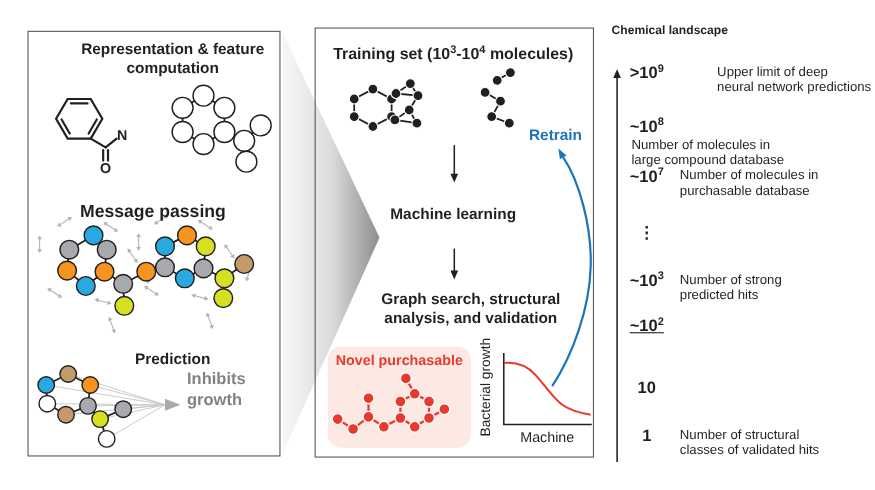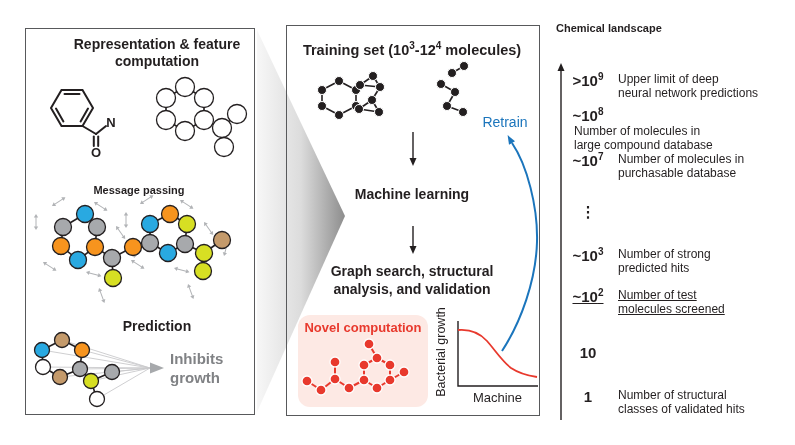--- a/index.html
+++ b/index.html
@@ -6,37 +6,37 @@
   .stage{position:relative;width:795px;height:445px;background:#fff;overflow:hidden;
          font-family:"Liberation Sans",sans-serif;color:var(--ink);}
   .layer{position:absolute;left:0;top:0;width:795px;height:445px;}
   .panel{position:absolute;border:1.4px solid var(--border);background:transparent;z-index:1;}
   .panel-left{left:25px;top:28px;width:228px;height:385px;}
   .panel-mid{left:286px;top:25px;width:252px;height:389px;}
   #wedge-layer{z-index:0;}
   #art{z-index:2;}
   .txt{position:absolute;white-space:pre-line;z-index:3;}
   .lp-title{left:25px;top:36px;width:264px;text-align:center;font-weight:bold;font-size:14px;line-height:1.22;}
-  .mp-label{left:25px;top:184px;width:228px;text-align:center;font-weight:bold;font-size:11px;}
+  .mp-label{left:25px;top:184px;width:228px;text-align:center;font-weight:bold;font-size:16px;}
   .pred-label{left:25px;top:318px;width:264px;text-align:center;font-weight:bold;font-size:14px;}
-  .inhibits{left:170px;top:350px;width:90px;font-weight:bold;font-size:15px;line-height:1.25;color:var(--gray-text);}
+  .inhibits{left:170px;top:336px;width:90px;font-weight:bold;font-size:15px;line-height:1.25;color:var(--gray-text);}
   .mid-title{left:286px;top:40px;width:252px;text-align:center;font-weight:bold;font-size:14.5px;}
   .mid-title sup{font-size:10px;}
-  .retrain{left:474px;top:114px;width:62px;text-align:center;font-weight:normal;font-size:14px;color:var(--blue);}
+  .retrain{left:474px;top:114px;width:62px;text-align:center;font-weight:bold;font-size:14px;color:var(--blue);}
   .ml-label{left:286px;top:186px;width:252px;text-align:center;font-weight:bold;font-size:14px;}
-  .gs-label{left:286px;top:263px;width:252px;text-align:center;font-weight:bold;font-size:14px;line-height:1.25;}
+  .gs-label{left:286px;top:263px;width:252px;text-align:center;font-weight:bold;font-size:14px;line-height:1.25;padding-left:16px;}
   .novel{left:298px;top:320px;width:130px;text-align:center;font-weight:bold;font-size:13px;color:var(--red);}
   .ylab{left:392px;top:344px;width:100px;height:16px;text-align:center;font-size:12.5px;transform:rotate(-90deg);}
   .xlab{left:455px;top:390px;width:85px;text-align:center;font-size:13px;}
   .cl-title{left:556px;top:22px;width:239px;font-weight:bold;font-size:11px;}
   .cl-row{position:absolute;left:566px;width:226px;display:flex;align-items:flex-start;z-index:3;}
   .cl-row .val{width:44px;text-align:center;font-weight:bold;font-size:15px;line-height:1.05;flex:0 0 auto;}
   .cl-row .val sup{font-size:10px;}
   .cl-row .desc{margin-left:8px;font-size:12px;line-height:1.2;white-space:pre-line;}
-  .r1{top:72px;} .r2{top:107px;flex-direction:column;} .r3{top:152px;} .r4{top:203px;}
+  .r1{top:58px;justify-content:space-between;} .r2{top:107px;flex-direction:column;} .r3{top:152px;} .r4{top:203px;}
   .r5{top:247px;} .r6{top:288px;text-decoration:underline;} .r7{top:344px;} .r8{top:388px;}
   
   .e{stroke:var(--edge);stroke-width:1.6;}
   .skel{stroke:var(--ink);stroke-width:2;fill:none;stroke-linecap:round;}
   .atom{font-size:13px;font-weight:600;fill:var(--ink);text-anchor:middle;font-family:"Liberation Sans",sans-serif;}
   .nb{fill:var(--node-blue);} .no{fill:var(--node-orange);} .ng{fill:var(--node-gray);}
   .ny{fill:var(--node-yellow);} .nt{fill:var(--node-tan);} .nw{fill:var(--node-white);}
   circle.nn{stroke:var(--edge);stroke-width:1.3;}
   .tg-e{stroke:var(--ink);stroke-width:1.6;}
   .tg-n{fill:var(--ink);stroke:#ffffff;stroke-width:1;}
@@ -312,26 +312,26 @@
     </g>
   </svg>
 
   <div class="txt lp-title">Representation &amp; feature
 computation</div>
   <div class="txt mp-label">Message passing</div>
   <div class="txt pred-label">Prediction</div>
   <div class="txt inhibits">Inhibits
 growth</div>
 
-  <div class="txt mid-title"><span>Training set (10</span><sup>3</sup><span>-12</span><sup>4</sup><span> molecules)</span></div>
+  <div class="txt mid-title"><span>Training set (10</span><sup>3</sup><span>-10</span><sup>4</sup><span> molecules)</span></div>
   <div class="txt retrain">Retrain</div>
   <div class="txt ml-label">Machine learning</div>
   <div class="txt gs-label">Graph search, structural
 analysis, and validation</div>
-  <div class="txt novel">Novel computation</div>
+  <div class="txt novel">Novel purchasable</div>
   <div class="txt ylab">Bacterial growth</div>
   <div class="txt xlab">Machine</div>
 
   <div class="txt cl-title">Chemical landscape</div>
 
   <div class="cl-row r1">
     <span class="val"><span>&gt;10</span><sup>9</sup></span>
     <span class="desc">Upper limit of deep
 neural network predictions</span>
   </div>
@@ -349,22 +349,20 @@
     <span class="val"><span>⋮</span><sup></sup></span>
     <span class="desc"></span>
   </div>
   <div class="cl-row r5">
     <span class="val"><span>~10</span><sup>3</sup></span>
     <span class="desc">Number of strong
 predicted hits</span>
   </div>
   <div class="cl-row r6">
     <span class="val"><span>~10</span><sup>2</sup></span>
-    <span class="desc">Number of test
-molecules screened</span>
   </div>
   <div class="cl-row r7">
     <span class="val"><span>10</span><sup></sup></span>
     <span class="desc"></span>
   </div>
   <div class="cl-row r8">
     <span class="val"><span>1</span><sup></sup></span>
     <span class="desc">Number of structural
 classes of validated hits</span>
   </div>

